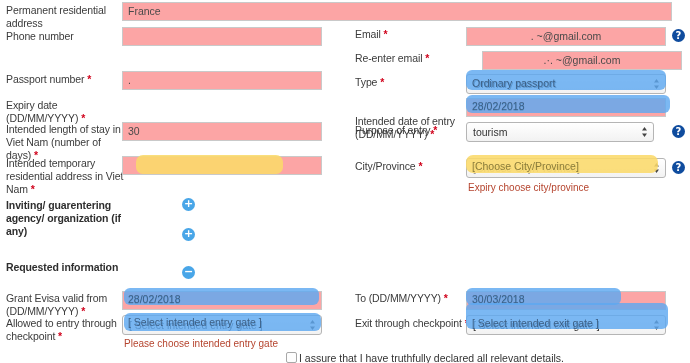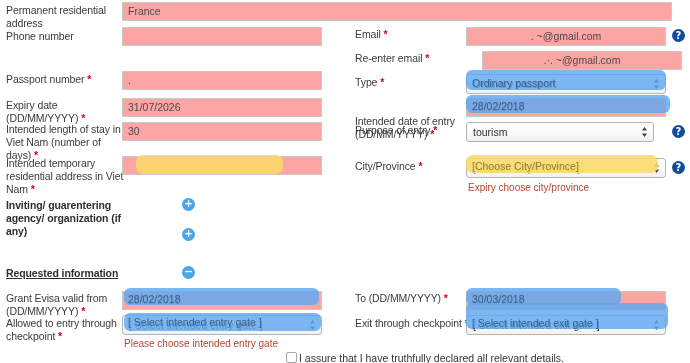--- a/index.html
+++ b/index.html
@@ -141,33 +141,32 @@
 
   <div class="lbl" style="left:6px; top:99px; width:120px;"><span>Expiry date (DD/MM/YYYY)</span> <span class="req">*</span></div>
 
   <div class="lbl" style="left:6px; top:123px; width:118px;"><span>Intended length of stay in Viet Nam (number of days)</span> <span class="req">*</span></div>
 
   <div class="lbl" style="left:6px; top:157px; width:118px;"><span>Intended temporary residential address in Viet Nam</span> <span class="req">*</span></div>
 
   <div class="lbl bold" style="left:6px; top:199px; width:128px;">Inviting/ guarentering agency/ organization (if any)</div>
 
 
-  <div class="lbl bold" style="left:6px; top:267px; width:130px;text-decoration:underline;">Requested information</div>
+  <div class="lbl bold" style="left:6px; top:261px; width:130px;">Requested information</div>
 
   <div class="lbl" style="left:6px; top:292px; width:118px;"><span>Grant Evisa valid from (DD/MM/YYYY)</span> <span class="req">*</span></div>
 
   <div class="lbl" style="left:6px; top:317px; width:118px;"><span>Allowed to entry through checkpoint</span> <span class="req">*</span></div>
 
   <div class="fld" style="left:122px; top:2px; width:550px;">France</div>
 
   <div class="fld" style="left:122px; top:27px; width:200px;"></div>
 
   <div class="fld" style="left:122px; top:71px; width:200px;">.</div>
 
-  <div class="fld" style="left:122px; top:98px; width:200px;">31/07/2026</div>
 
   <div class="fld" style="left:122px; top:122px; width:200px;">30</div>
 
   <div class="fld" style="left:122px; top:156px; width:200px;"></div>
   <div class="hl-yellow" style="left:136px; top:155px; width:147px; height:19px;"></div>
 
   <div class="icon-circ" style="left:182px; top:198px;">+</div>
 
   <div class="icon-circ" style="left:182px; top:228px;">+</div>
 

